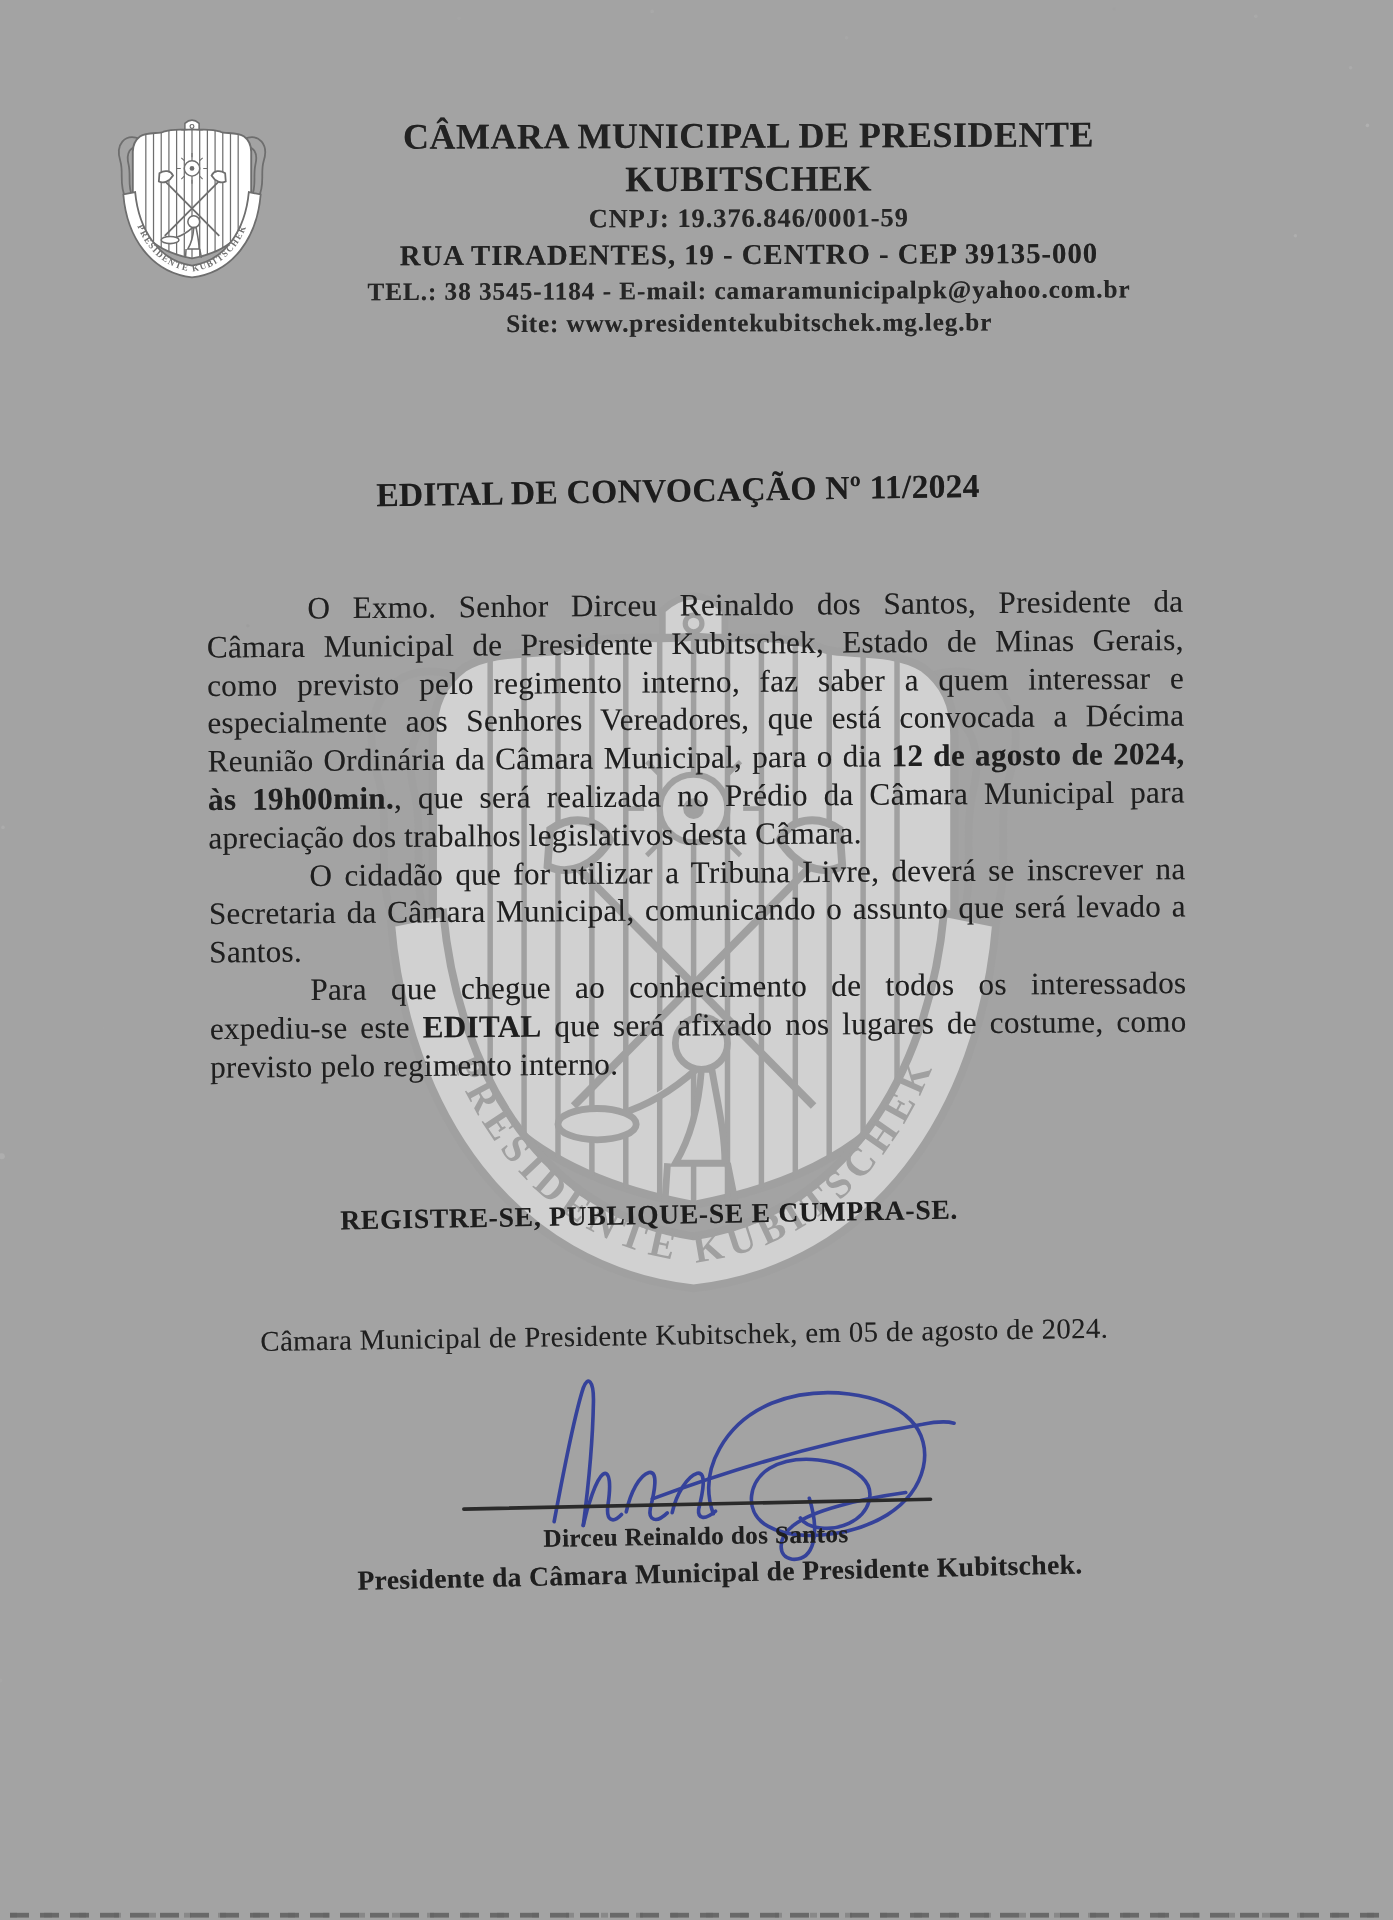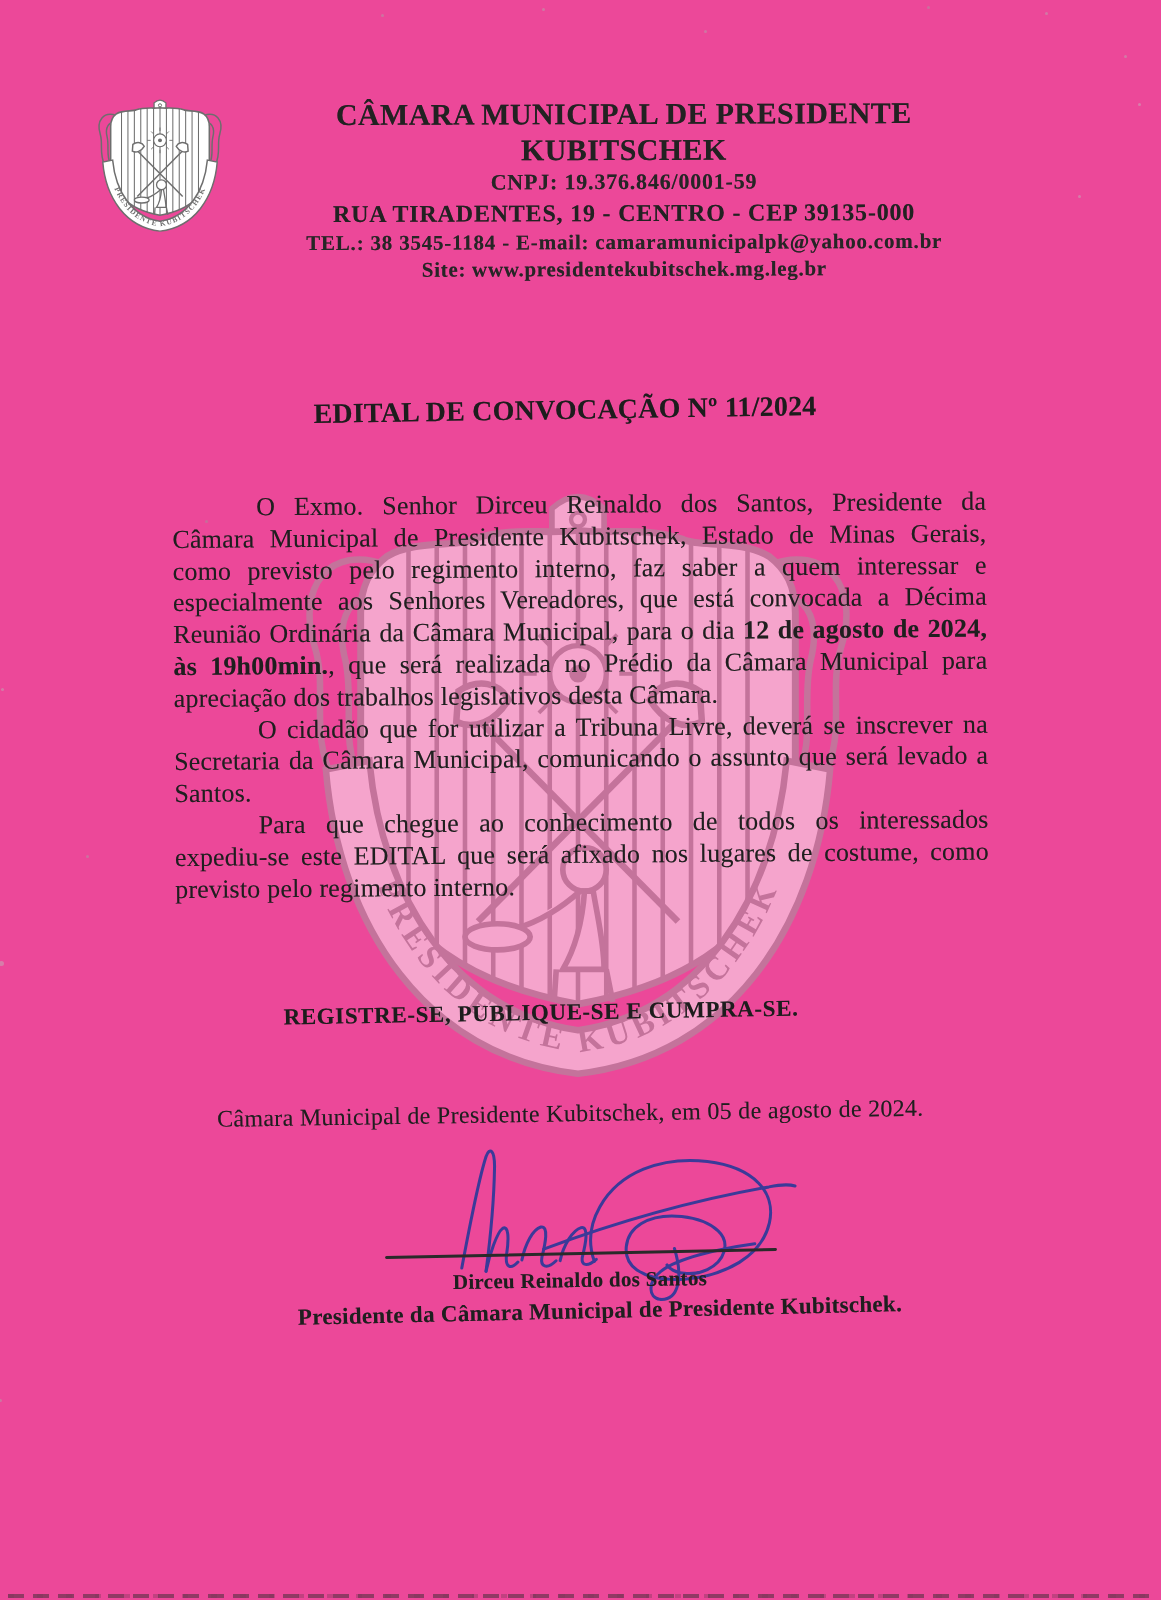--- a/index.html
+++ b/index.html
@@ -1,18 +1,18 @@
 <!DOCTYPE html>
 <html><head>
 <meta charset="utf-8">
 <style>
   html,body { margin:0; padding:0; background:#e8e8e8; }
   .page {
     position:relative; width:1161px; height:1600px; margin:0 auto;
-    background:#ec4899; overflow:hidden;
+    background:#a3a3a3; overflow:hidden;
     font-family:"Liberation Serif","DejaVu Serif",serif;
     color:#1f1f1f;
   }
   .page * { box-sizing:border-box; }
 
   
   .coa-header {
     position:absolute; left:86px; top:90px; width:148px; height:153px;
     color:#6e6e6e;
   }
@@ -198,21 +198,21 @@
       <div class="bline"><span>Câmara Municipal de Presidente Kubitschek, Estado de Minas Gerais,</span></div>
       <div class="bline"><span>como previsto pelo regimento interno, faz saber a quem interessar e</span></div>
       <div class="bline"><span>especialmente aos Senhores Vereadores, que está convocada a Décima</span></div>
       <div class="bline"><span>Reunião Ordinária da Câmara Municipal, para o dia </span><span style="font-weight: 700;">12 de agosto de 2024,</span></div>
       <div class="bline"><span style="font-weight: 700;">às 19h00min.</span><span>, que será realizada no Prédio da Câmara Municipal para</span></div>
       <div class="bline last"><span>apreciação dos trabalhos legislativos desta Câmara.</span></div>
       <div class="bline indent"><span>O cidadão que for utilizar a Tribuna Livre, deverá se inscrever na</span></div>
       <div class="bline"><span>Secretaria da Câmara Municipal, comunicando o assunto que será levado a</span></div>
       <div class="bline last"><span>Santos.</span></div>
       <div class="bline indent"><span>Para que chegue ao conhecimento de todos os interessados</span></div>
-      <div class="bline"><span>expediu-se este </span><span style="font-weight: 400;">EDITAL</span><span> que será afixado nos lugares de costume, como</span></div>
+      <div class="bline"><span>expediu-se este </span><span style="font-weight: 700;">EDITAL</span><span> que será afixado nos lugares de costume, como</span></div>
       <div class="bline last"><span>previsto pelo regimento interno.</span></div>
     </div>
 
   <div class="closing-line">REGISTRE-SE, PUBLIQUE-SE E CUMPRA-SE.</div>
 
   <div class="date-line">Câmara Municipal de Presidente Kubitschek, em 05 de agosto de 2024.</div>
 
   <svg class="sig-svg" viewBox="0 0 380 175" aria-hidden="true">
     <g fill="none" stroke="#2c3a99" stroke-width="3" stroke-linecap="round" stroke-linejoin="round" opacity="0.92">
       <path d="M38,132 C46,96 58,44 66,22 C70,12 75,16 74,34 C72,72 66,112 62,136"></path>

